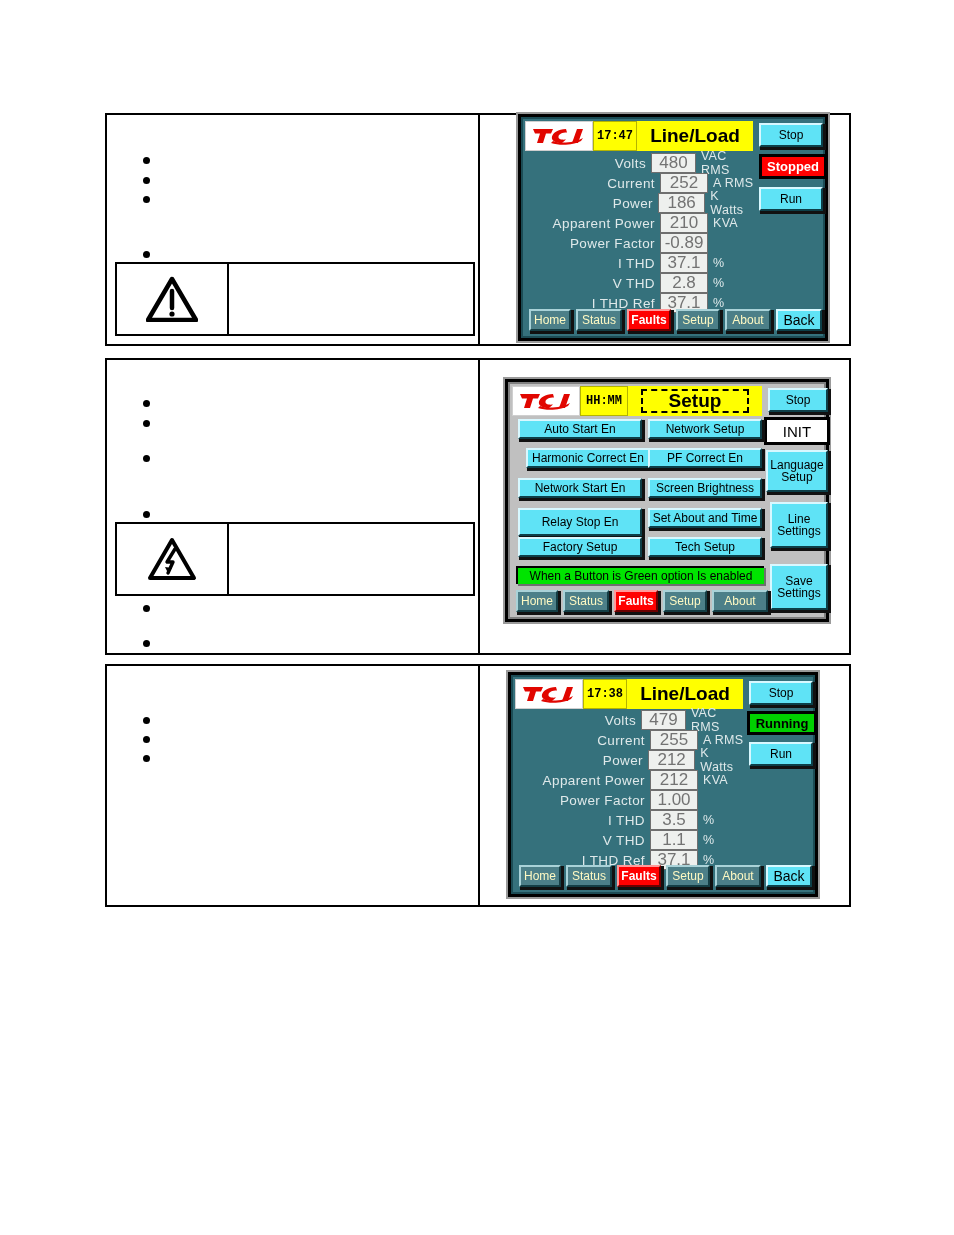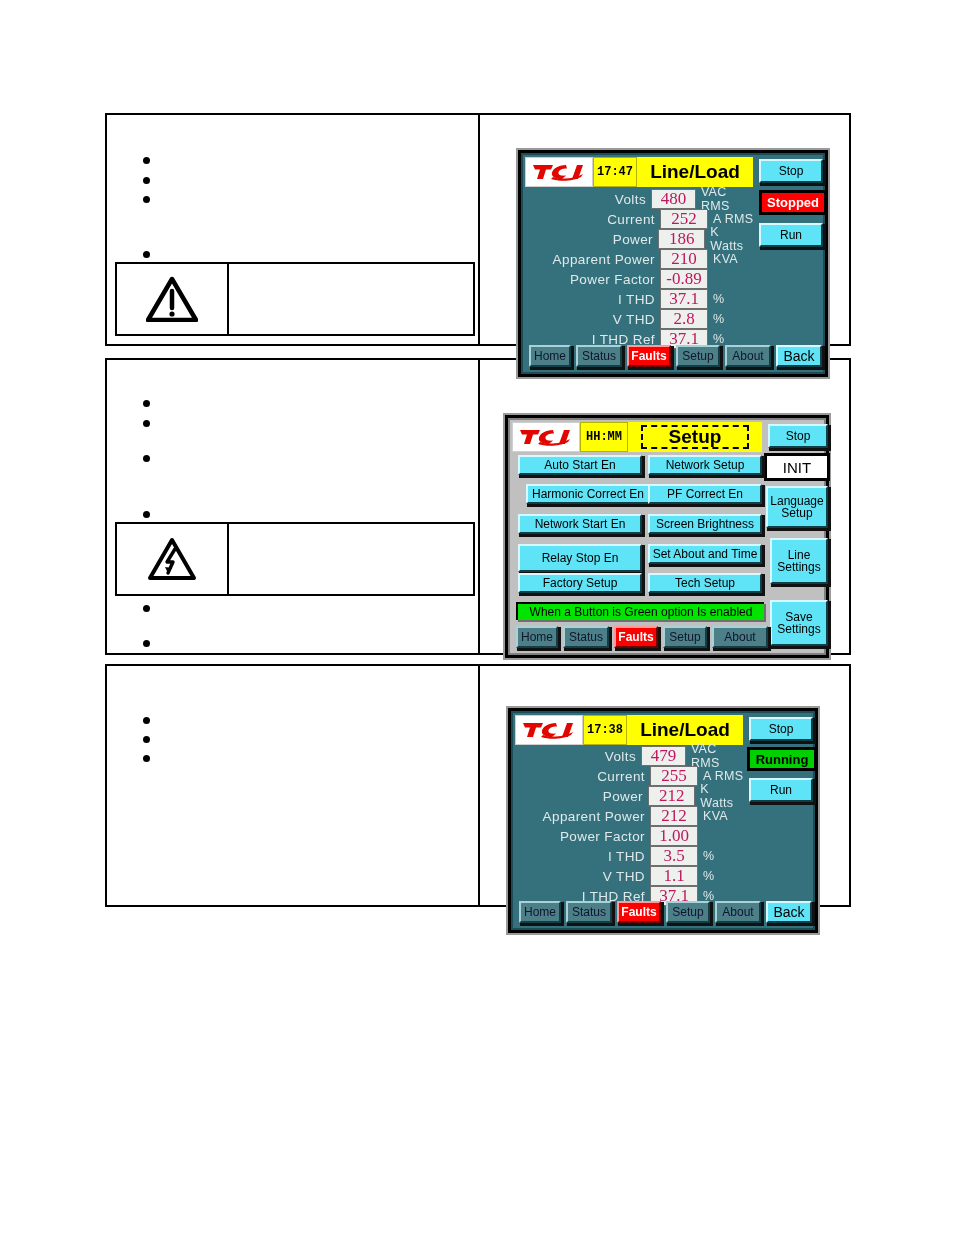--- a/index.html
+++ b/index.html
@@ -9,21 +9,21 @@
   
   .doc-table{position:absolute;border:2px solid #000;box-sizing:border-box;background:#fff;}
   .doc-split{position:absolute;top:0;bottom:0;border-left:2px solid #000;}
   .bullet{position:absolute;width:7px;height:7px;border-radius:50%;background:#000;}
   .warnbox{position:absolute;border:2px solid #000;box-sizing:border-box;display:flex;}
   .warnbox .icocell{width:112px;border-right:2px solid #000;box-sizing:border-box;display:flex;align-items:center;justify-content:center;}
   .warnbox .txtcell{flex:1;}
 
   
   .hmi{position:absolute;background:#000;padding:3px;box-sizing:border-box;
-       box-shadow:0 0 0 2px #9a9a9a;margin-top:36px;}
+       box-shadow:0 0 0 2px #9a9a9a;}
   .hmi-inner{background:#35717c;width:100%;height:100%;position:relative;box-sizing:border-box;
        border:2px solid #1c4c55;}
 
   
   .titlebar{position:absolute;left:0;top:0;height:30px;display:flex;align-items:stretch;}
   .logo{background:#fff;display:flex;align-items:center;justify-content:center;
         width:68px;border:1px solid #cfcfcf;box-sizing:border-box;}
   .logo svg{display:block;}
   .clock{background:#ffff00;color:#000;font-family:"Liberation Mono",monospace;font-size:12px;
          font-weight:bold;display:flex;align-items:center;justify-content:center;
@@ -31,33 +31,33 @@
   .titletxt{background:#ffff00;color:#000;font-weight:bold;font-size:19px;
             display:flex;align-items:center;justify-content:center;flex:1;
             font-family:"Liberation Sans",sans-serif;}
   .titletxt.dashed span{border:2px dashed #000;padding:0 26px;line-height:20px;}
 
   
   .rows{position:absolute;}
   .row{display:flex;align-items:center;height:20px;margin-bottom:0px;}
   .rlabel{color:#dfe9ea;font-size:13.5px;text-align:right;width:130px;padding-right:5px;
           font-family:"Liberation Sans",sans-serif;letter-spacing:0.4px;}
-  .rval{background:#eef0ee;color:#be185d;font-size:17px;width:48px;text-align:center;
+  .rval{background:#eef0ee;color:#737373;font-size:17px;width:48px;text-align:center;
         border:1px solid #6f6f6f;box-sizing:border-box;height:20px;line-height:18px;
-        font-family:Liberation Serif, serif;}
+        font-family:Liberation Sans, sans-serif;}
   .runit{color:#dfe9ea;font-size:12.5px;padding-left:5px;letter-spacing:0.3px;}
 
   
   .btn3d{background:#5fe3f6;border-top:2px solid #d8f8ff;border-left:2px solid #d8f8ff;
          border-right:2px solid #0d3f48;border-bottom:2px solid #0d3f48;
          box-shadow:2px 2px 0 1px #111;color:#000;display:flex;align-items:center;
          justify-content:center;text-align:center;box-sizing:border-box;font-size:12px;line-height:12px;}
   .btn-gray{background:#4c7f88;border-top:2px solid #a9d2d8;border-left:2px solid #a9d2d8;
          border-right:2px solid #143e45;border-bottom:2px solid #143e45;
-         box-shadow:2px 2px 0 1px #111;color:#0f172a;display:flex;align-items:center;
+         box-shadow:2px 2px 0 1px #111;color:#fef9c3;display:flex;align-items:center;
          justify-content:center;box-sizing:border-box;font-size:12px;}
   .btn-red{background:#ff0000;border-top:2px solid #ff9a9a;border-left:2px solid #ff9a9a;
          border-right:2px solid #6d0000;border-bottom:2px solid #6d0000;
          box-shadow:2px 2px 0 1px #111;color:#fff;display:flex;align-items:center;
          justify-content:center;box-sizing:border-box;font-size:12px;font-weight:bold;}
   .status-box{border:3px solid #000;box-sizing:border-box;display:flex;align-items:center;
          justify-content:center;font-size:13px;font-weight:bold;}
   .st-stopped{background:#ff0000;color:#ffffff;}
   .st-running{background:#00d000;color:#000000;}
   .st-init{background:#ffffff;color:#000000;font-weight:normal;font-size:15px;}

